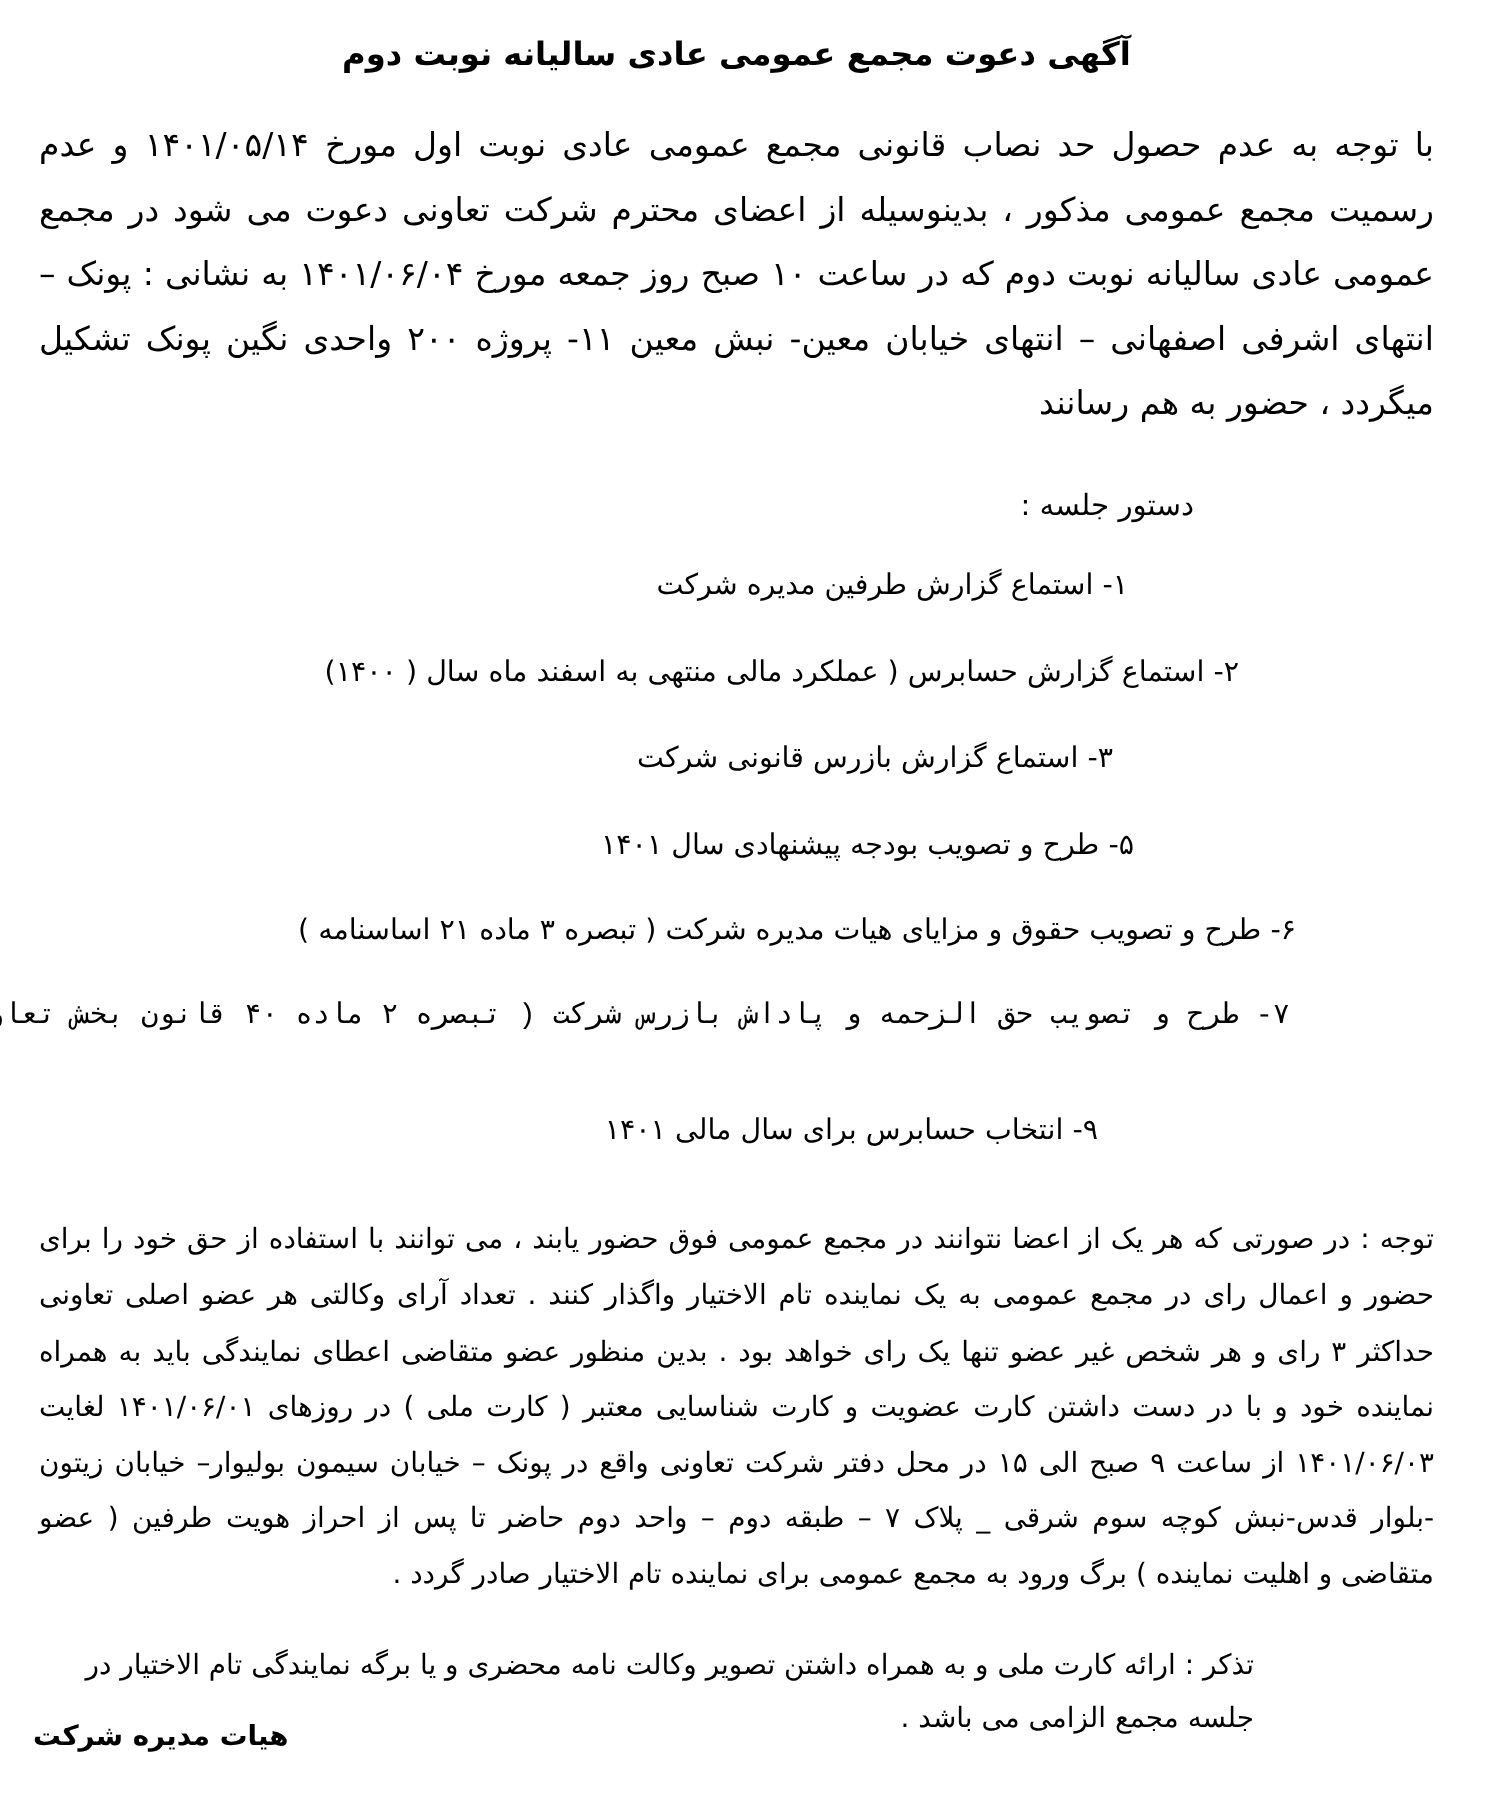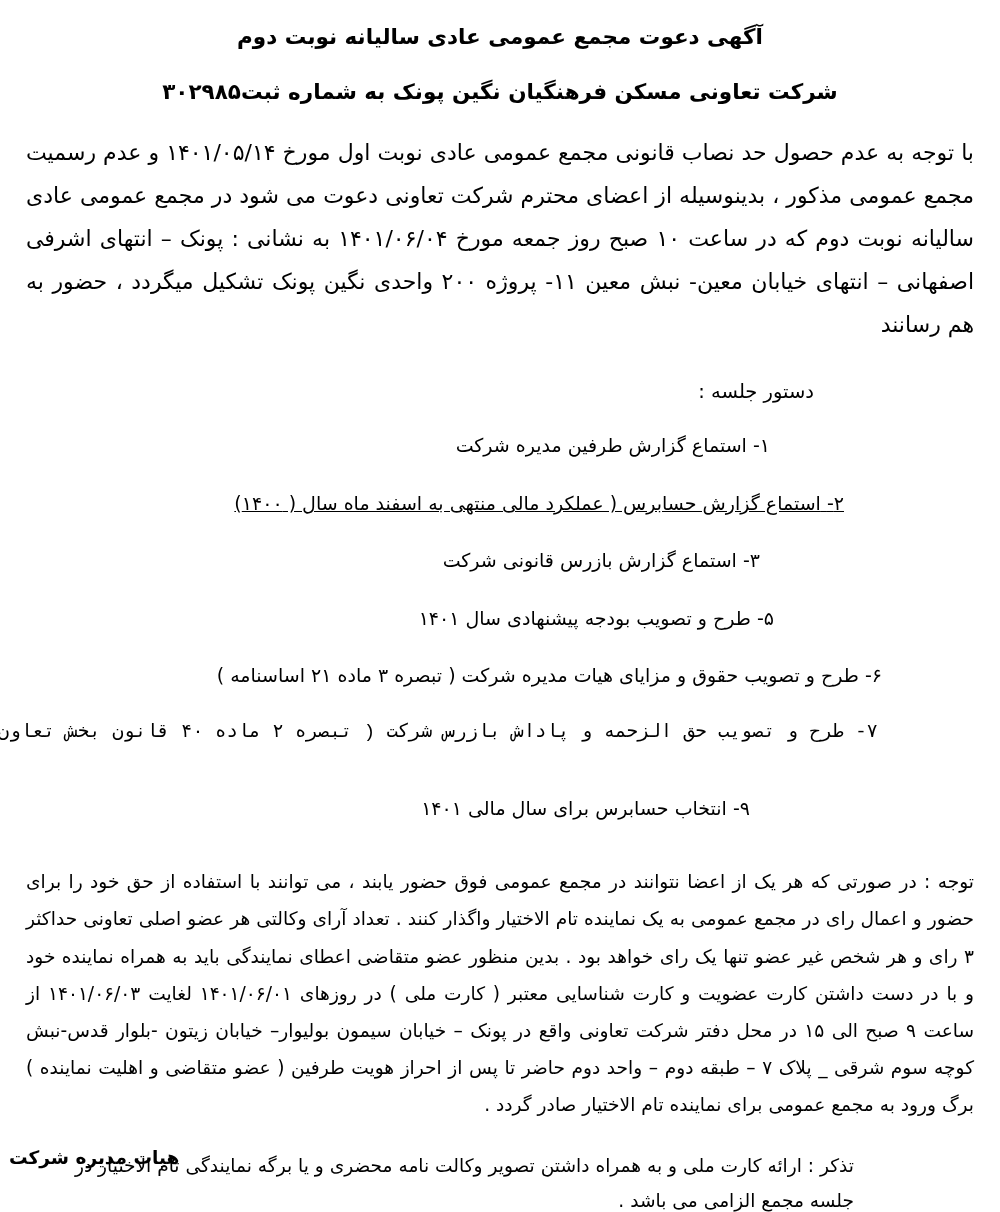--- a/index.html
+++ b/index.html
@@ -14,21 +14,21 @@
     font-family: "DejaVu Sans", "Liberation Sans", sans-serif;
     color: #000000;
     direction: rtl;
     overflow: hidden;
   }
 
   .page {
     width: 1000px;
     height: 1212px;
     box-sizing: border-box;
-    padding: 14px 26px 0 26px;
+    padding: 14px 44px 0 26px;
     position: relative;
   }
 
   
   .doc-title {
     text-align: center;
     font-weight: bold;
     font-size: 21.5px;
     line-height: 1.35;
     letter-spacing: 0px;
@@ -67,21 +67,21 @@
     font-size: 19px;
     line-height: 1.6;
     text-align: right;
     margin-top: 27px;
     white-space: nowrap;
   }
   .agenda-item .num { }
 
   
   .ag-1 { padding-right: 204px; }
-  .ag-2 { padding-right: 130px; text-decoration: underline; }
+  .ag-2 { padding-right: 130px; }
   .ag-3 { padding-right: 214px; }
   .ag-4 { padding-right: 104px; }
   .ag-5 { padding-right: 200px; }
   .ag-6 { padding-right: 92px; }
   .ag-7 { padding-right: 96px; font-family: Liberation Mono, monospace; }
   .ag-8 { padding-right: 172px; }
   .ag-9 { padding-right: 224px; margin-top: 45px; }
 
   
   .note-block {
@@ -96,36 +96,35 @@
     font-size: 18.6px;
     line-height: 1.9;
     text-align: right;
     padding-right: 120px;
   }
 
   
   .signature {
     position: absolute;
     bottom: 44px;
-    left: 9px;
+    left: 22px;
     right: auto;
     font-size: 18.5px;
     font-weight: bold;
     direction: rtl;
     text-align: left;
   }
 </style>
 </head>
 <body>
 
 <div class="page">
 
   <h1 class="doc-title first">آگهی دعوت مجمع عمومی عادی سالیانه نوبت دوم</h1>
 
-  <h2 class="doc-title second">شرکت تعاونی مسکن فرهنگیان نگین پونک به شماره ثبت۳۰۲۹۸۵</h2>
 
   <p class="para intro">با توجه به عدم حصول حد نصاب قانونی مجمع عمومی عادی نوبت اول مورخ ۱۴۰۱/۰۵/۱۴ و عدم رسمیت مجمع عمومی مذکور ، بدینوسیله از اعضای محترم شرکت تعاونی دعوت می شود در مجمع عمومی عادی سالیانه نوبت دوم که در ساعت ۱۰ صبح روز جمعه مورخ ۱۴۰۱/۰۶/۰۴ به نشانی : پونک – انتهای اشرفی اصفهانی – انتهای خیابان معین- نبش معین ۱۱- پروژه ۲۰۰ واحدی نگین پونک تشکیل میگردد ، حضور به هم رسانند</p>
 
   <p class="agenda-heading">دستور جلسه :</p>
 
   <ol class="agenda-list">
     <li class="agenda-item ag-1">
       <span class="num">۱-</span>
       <span class="txt">استماع گزارش طرفین مدیره شرکت</span>
     </li>

